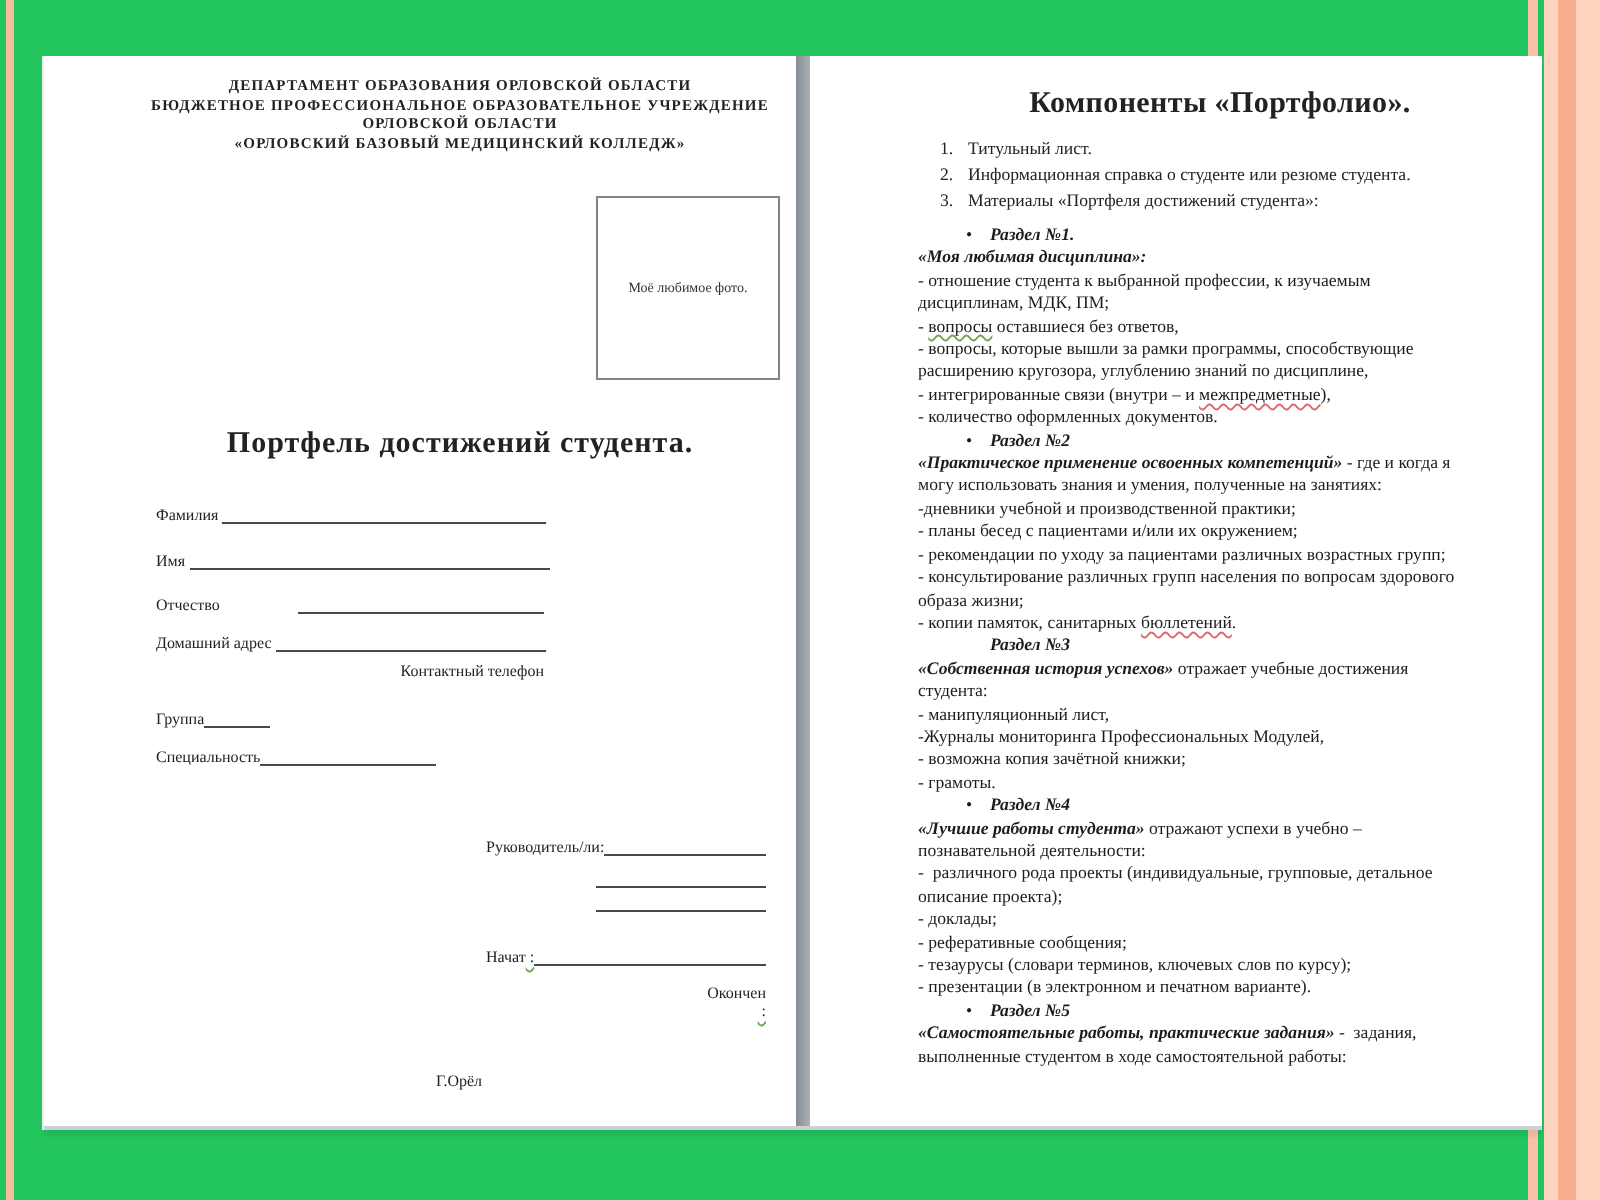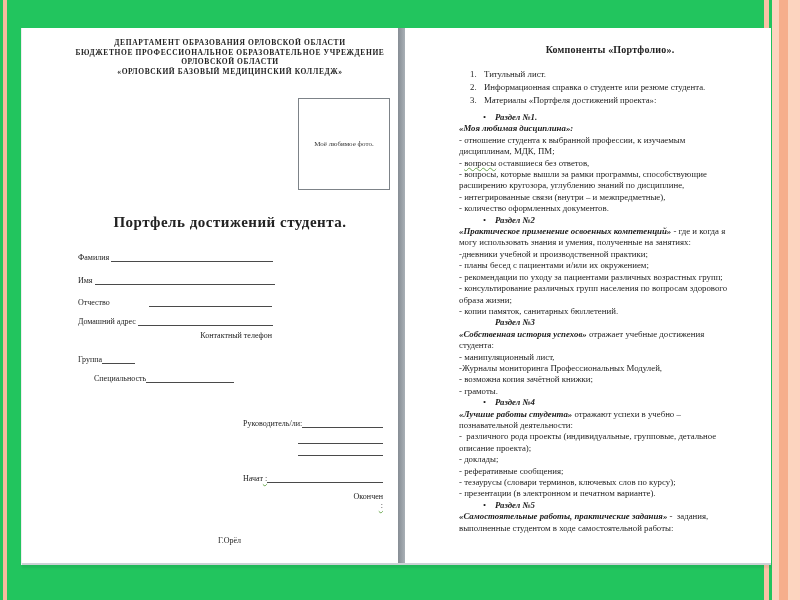--- a/index.html
+++ b/index.html
@@ -31,32 +31,32 @@
   .frow:nth-child(6){margin-top:13px;}.frow:nth-child(7){margin-top:9px;}
   .flab{white-space:pre;}
   .fline{flex:1;border-bottom:1px solid #4a4a4a;height:9px;}
   .sig{position:absolute;left:221px;top:390px;width:140px;font-size:8px;}
   .srow{display:flex;align-items:flex-end;height:10px;}
   .sline{flex:1;border-bottom:1px solid #4a4a4a;height:9px;}
   .sblank{width:85px;margin-left:auto;border-bottom:1px solid #4a4a4a;height:9px;}
   .mt6{margin-top:6px;}.mt1{margin-top:2px;}.mt5{margin-top:17px;}.mt9{margin-top:9px;flex-direction:column;}
   .city{position:absolute;left:196px;top:508px;font-size:8px;}
   
-  .title2{position:absolute;left:55px;top:16px;width:300px;text-align:center;font-size:10px;
+  .title2{position:absolute;left:55px;top:16px;width:300px;text-align:center;font-size:15px;
           font-weight:bold;letter-spacing:.2px;}
   .numbered{position:absolute;left:65px;top:40px;font-size:8.8px;line-height:12.8px;white-space:nowrap;}
   .nrow{display:flex;}
   .num{width:14px;}
   .content{position:absolute;left:54px;top:84px;font-size:8.8px;line-height:11.4px;
            white-space:pre;color:#1c1c1c;}
   .sec{padding-left:24px;}
   .blt{display:inline-block;width:12px;font-style:normal;font-weight:normal;}
   .hid{visibility:hidden;}
   .bi{font-weight:bold;font-style:italic;}
-  .red{text-decoration-style:wavy;text-decoration-color:#e06666;
+  .red{text-decoration:underline;text-decoration-style:wavy;text-decoration-color:#e06666;
        text-decoration-thickness:1px;text-decoration-skip-ink:none;}
   .green{text-decoration:underline;text-decoration-style:wavy;text-decoration-color:#6aa84f;
        text-decoration-thickness:1px;text-decoration-skip-ink:none;}
 </style>
 </head>
 <body>
 
 <div class="slide">
   <div class="strip-left"></div>
   <div class="tab-strip"></div>
@@ -98,21 +98,21 @@
             <span class="fline"></span>
           </div>
           <div class="frow" style="width: 194px; flex-direction: column;">
             <span class="flab">Контактный телефон</span>
             <span class="fline"></span>
           </div>
           <div class="frow" style="width: 57px;">
             <span class="flab">Группа</span>
             <span class="fline"></span>
           </div>
-          <div class="frow" style="width: 140px; margin-left: 16px;">
+          <div class="frow" style="width: 140px;">
             <span class="flab">Специальность</span>
             <span class="fline"></span>
           </div>
         </div>
 
       <div class="sig">
         <div class="srow">
           <span class="flab">Руководитель/ли:</span>
           <span class="sline"></span>
         </div>
@@ -141,20 +141,20 @@
           <div class="nrow">
             <span class="num">1.</span>
             <span>Титульный лист.</span>
           </div>
           <div class="nrow">
             <span class="num">2.</span>
             <span>Информационная справка о студенте или резюме студента.</span>
           </div>
           <div class="nrow">
             <span class="num">3.</span>
-            <span>Материалы «Портфеля достижений проекта»:</span>
+            <span>Материалы «Портфеля достижений студента»:</span>
           </div>
         </div>
       <div class="content"><div class="ln sec"><span class="blt">•</span><span class="bi">Раздел №1.</span></div><div class="ln "><span class="bi">«Моя любимая дисциплина»:</span></div><div class="ln "><span>- отношение студента к выбранной профессии, к изучаемым</span></div><div class="ln "><span>дисциплинам, МДК, ПМ;</span></div><div class="ln "><span>- </span><span class="green">вопросы</span><span> оставшиеся без ответов,</span></div><div class="ln "><span>- вопросы, которые вышли за рамки программы, способствующие</span></div><div class="ln "><span>расширению кругозора, углублению знаний по дисциплине,</span></div><div class="ln "><span>- интегрированные связи (внутри – и </span><span class="red">межпредметные</span><span>),</span></div><div class="ln "><span>- количество оформленных документов.</span></div><div class="ln sec"><span class="blt">•</span><span class="bi">Раздел №2</span></div><div class="ln "><span class="bi">«Практическое применение освоенных компетенций»</span><span> - где и когда я</span></div><div class="ln "><span>могу использовать знания и умения, полученные на занятиях:</span></div><div class="ln "><span>-дневники учебной и производственной практики;</span></div><div class="ln "><span>- планы бесед с пациентами и/или их окружением;</span></div><div class="ln "><span>- рекомендации по уходу за пациентами различных возрастных групп;</span></div><div class="ln "><span>- консультирование различных групп населения по вопросам здорового</span></div><div class="ln "><span>образа жизни;</span></div><div class="ln "><span>- копии памяток, санитарных </span><span class="red">бюллетений</span><span>.</span></div><div class="ln sec"><span class="blt hid">•</span><span class="bi">Раздел №3</span></div><div class="ln "><span class="bi">«Собственная история успехов»</span><span> отражает учебные достижения</span></div><div class="ln "><span>студента:</span></div><div class="ln "><span>- манипуляционный лист,</span></div><div class="ln "><span>-Журналы мониторинга Профессиональных Модулей,</span></div><div class="ln "><span>- возможна копия зачётной книжки;</span></div><div class="ln "><span>- грамоты.</span></div><div class="ln sec"><span class="blt">•</span><span class="bi">Раздел №4</span></div><div class="ln "><span class="bi">«Лучшие работы студента»</span><span> отражают успехи в учебно –</span></div><div class="ln "><span>познавательной деятельности:</span></div><div class="ln "><span>-  различного рода проекты (индивидуальные, групповые, детальное</span></div><div class="ln "><span>описание проекта);</span></div><div class="ln "><span>- доклады;</span></div><div class="ln "><span>- реферативные сообщения;</span></div><div class="ln "><span>- тезаурусы (словари терминов, ключевых слов по курсу);</span></div><div class="ln "><span>- презентации (в электронном и печатном варианте).</span></div><div class="ln sec"><span class="blt">•</span><span class="bi">Раздел №5</span></div><div class="ln "><span class="bi">«Самостоятельные работы, практические задания»</span><span> -  задания,</span></div><div class="ln "><span>выполненные студентом в ходе самостоятельной работы:</span></div></div>
     </div>
 
   </div>
 </div>
 
 </body></html>

